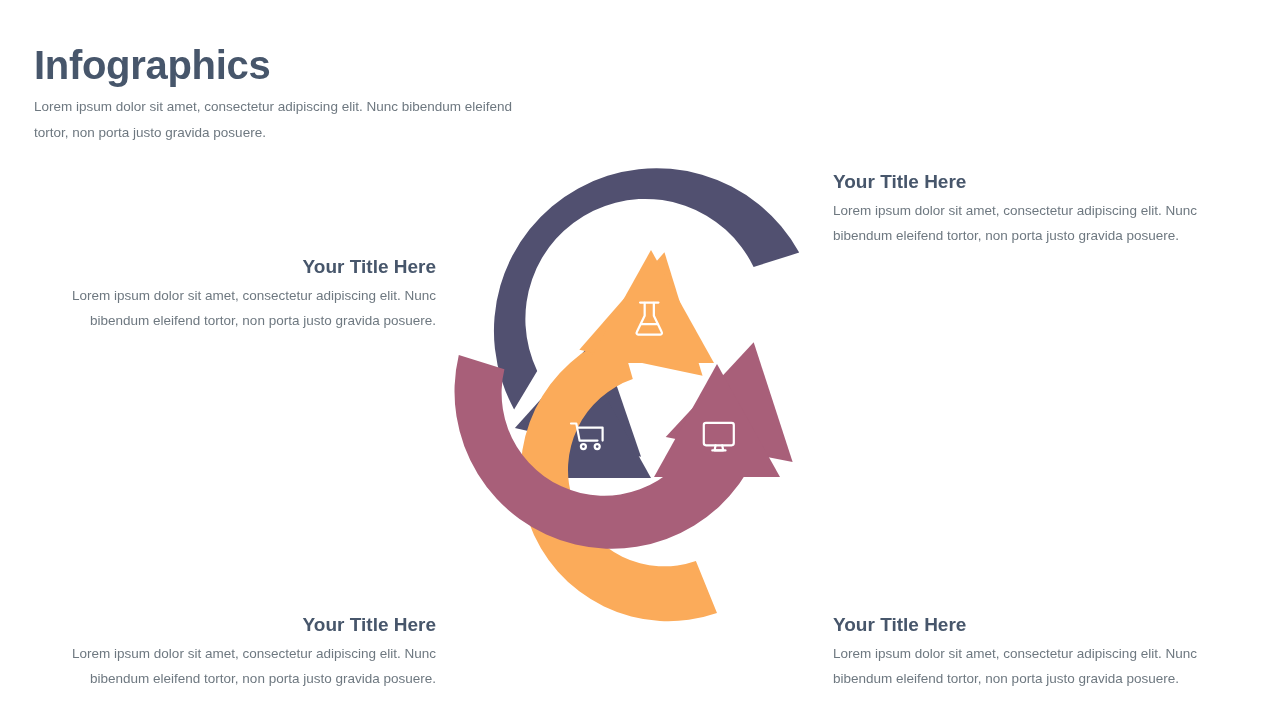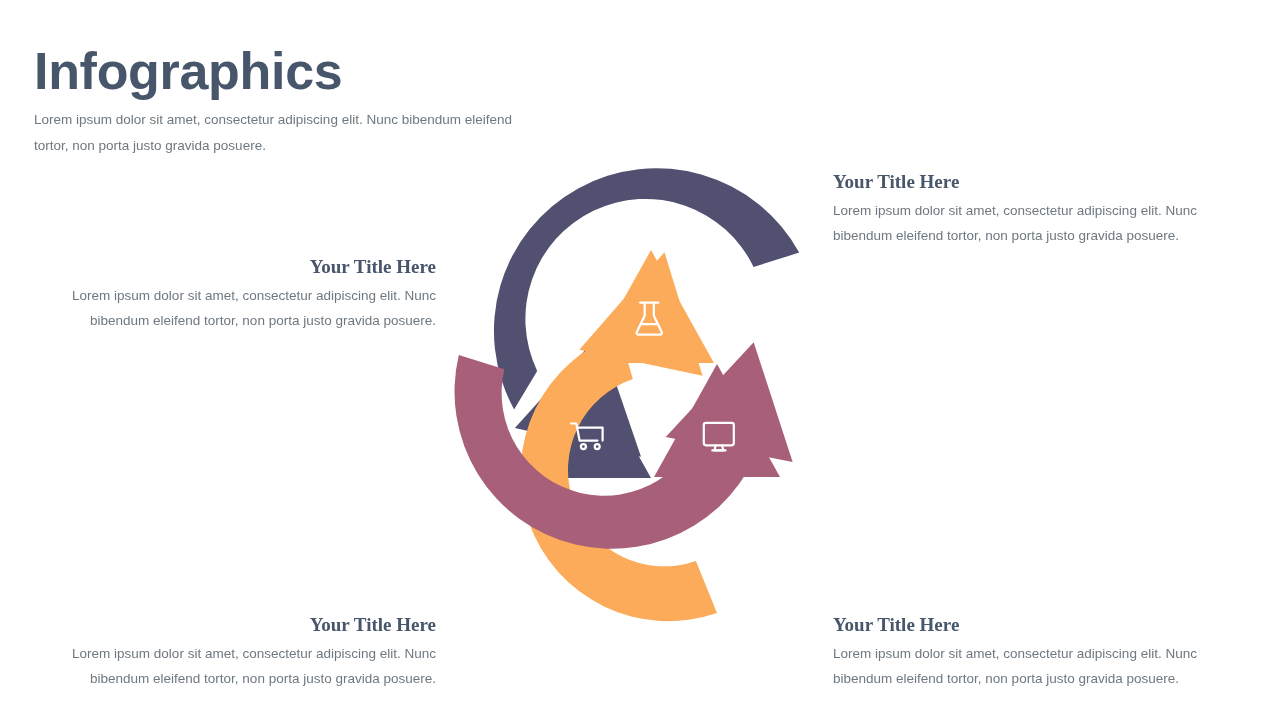--- a/index.html
+++ b/index.html
@@ -18,21 +18,21 @@
 
   
   .header {
     position: absolute;
     left: 34px;
     top: 44px;
     width: 520px;
   }
   .page-title {
     margin: 0;
-    font-size: 52px;
+    font-size: 40px;
     font-weight: bold;
     color: #47566b;
     letter-spacing: -0.3px;
     line-height: 1.05;
   }
   .page-subtitle {
     margin: 8px 0 0 0;
     font-size: 13.5px;
     line-height: 1.92;
     color: #6e7880;
@@ -44,21 +44,20 @@
   .callout {
     position: absolute;
     width: 402px;
   }
   .callout-title {
     margin: 0 0 5px 0;
     font-size: 19px;
     font-weight: bold;
     color: #47566b;
     line-height: 1.25;
-    font-family: Liberation Serif, serif;
   }
   .callout-body {
     margin: 0;
     font-size: 13.5px;
     line-height: 1.85;
     color: #6e7880;
   }
   .callout.right { text-align: left; }
   .callout.left  { text-align: right; }
 

